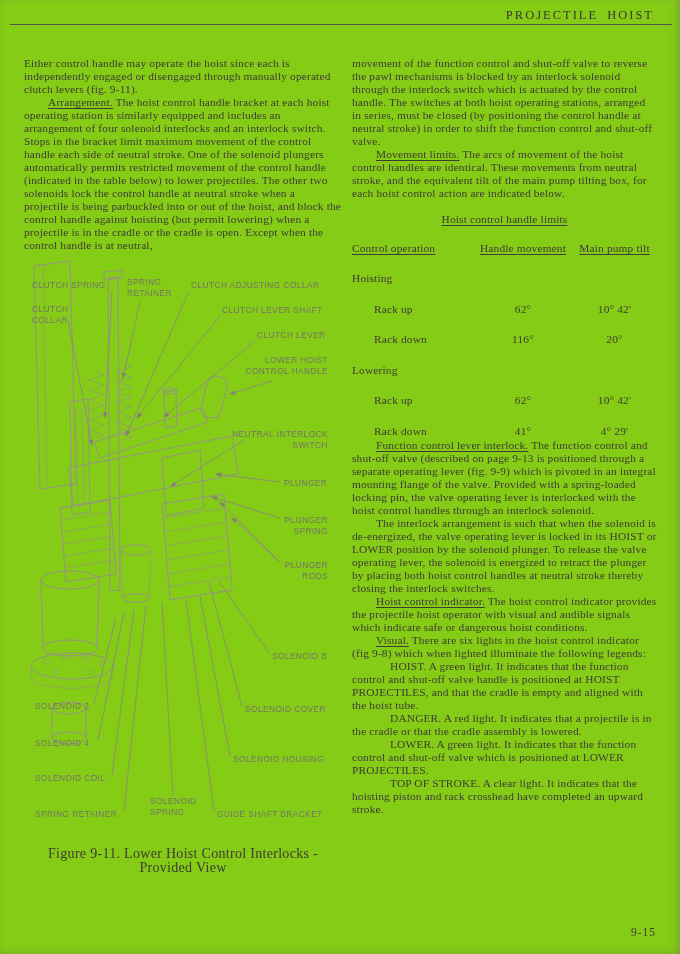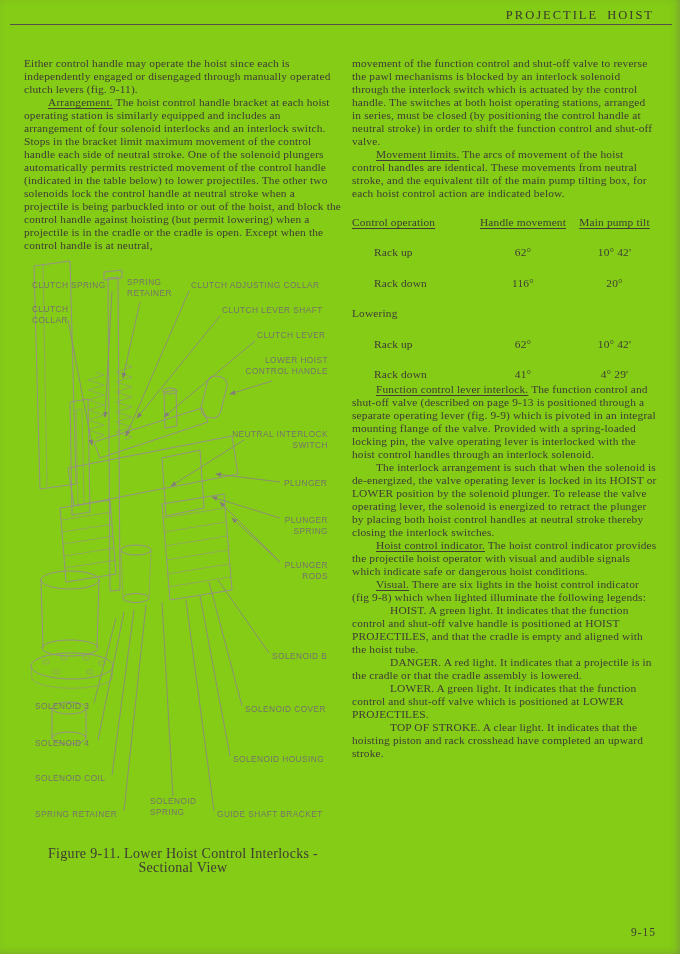--- a/index.html
+++ b/index.html
@@ -175,34 +175,40 @@
             <text x="11" y="521" text-anchor="start" class="fig-label"><tspan x="11" dy="0">SOLENOID COIL</tspan></text>
             <line x1="74" y1="480" x2="100" y2="352" class="leader"></line>
             <text x="11" y="486" text-anchor="start" class="fig-label"><tspan x="11" dy="0">SOLENOID 4</tspan></text>
             <line x1="70" y1="443" x2="92" y2="358" class="leader"></line>
             <text x="11" y="449" text-anchor="start" class="fig-label"><tspan x="11" dy="0">SOLENOID 3</tspan></text>
           </g>
       </svg>
 
       <div class="caption">
         <div>Figure 9-11.  Lower Hoist Control Interlocks -</div>
-        <div>Sectional View</div>
+        <div>Provided View</div>
       </div>
     </div>
   </div>
 
   <div class="col col-right">
     <p class="para"><span>movement of the function control and shut-off valve to reverse the pawl mechanisms is blocked by an interlock solenoid through the interlock switch which is actuated by the control handle.  The switches at both hoist operating stations, arranged in series, must be closed (by positioning the control handle at neutral stroke) in order to shift the function control and shut-off valve.</span></p>
     <p class="para ind mt18"><span class="lead">Movement limits.</span> <span>The arcs of movement of the hoist control handles are identical.  These movements from neutral stroke, and the equivalent tilt of the main pump tilting box, for each hoist control action are indicated below.</span></p>
 
     <div class="hc-table">
+      <div class="tbl-title"><span>Hoist control handle limits</span></div>
       <div class="tbl-grid tbl-head">
         <div class="cell c1"><span>Control operation</span></div>
         <div class="cell c2"><span>Handle movement</span></div>
         <div class="cell c3"><span>Main pump tilt</span></div>
+      </div>
+      <div class="tbl-grid row">
+        <div class="cell c1">Hoisting</div>
+        <div class="cell c2"></div>
+        <div class="cell c3"></div>
       </div>
       <div class="tbl-grid row row-indent">
         <div class="cell c1">Rack up</div>
         <div class="cell c2">62°</div>
         <div class="cell c3">10° 42'</div>
       </div>
       <div class="tbl-grid row row-indent">
         <div class="cell c1">Rack down</div>
         <div class="cell c2">116°</div>
         <div class="cell c3">20°</div>

